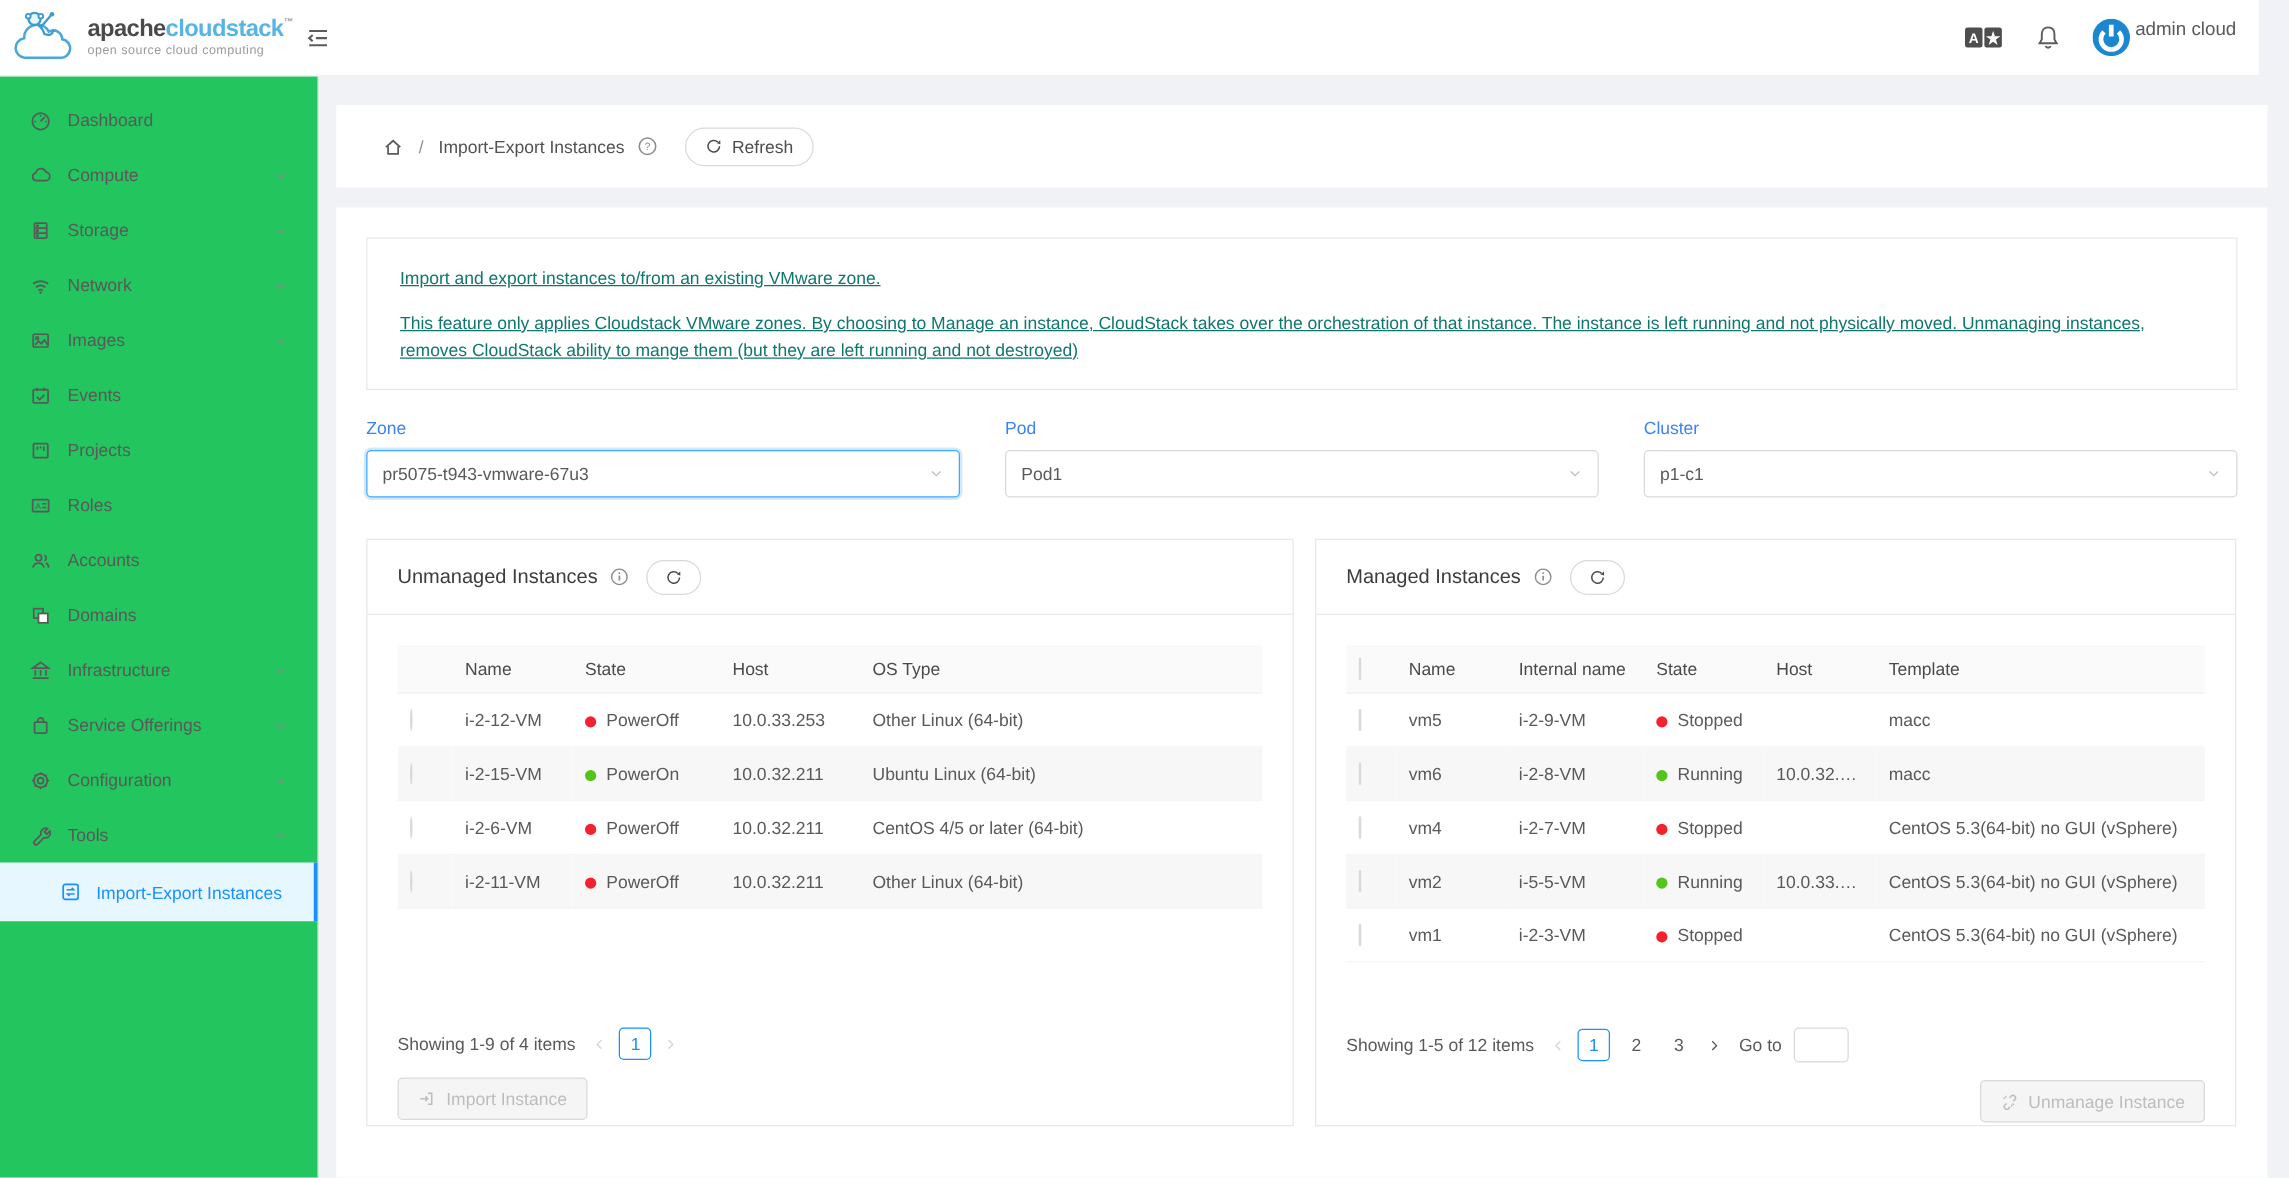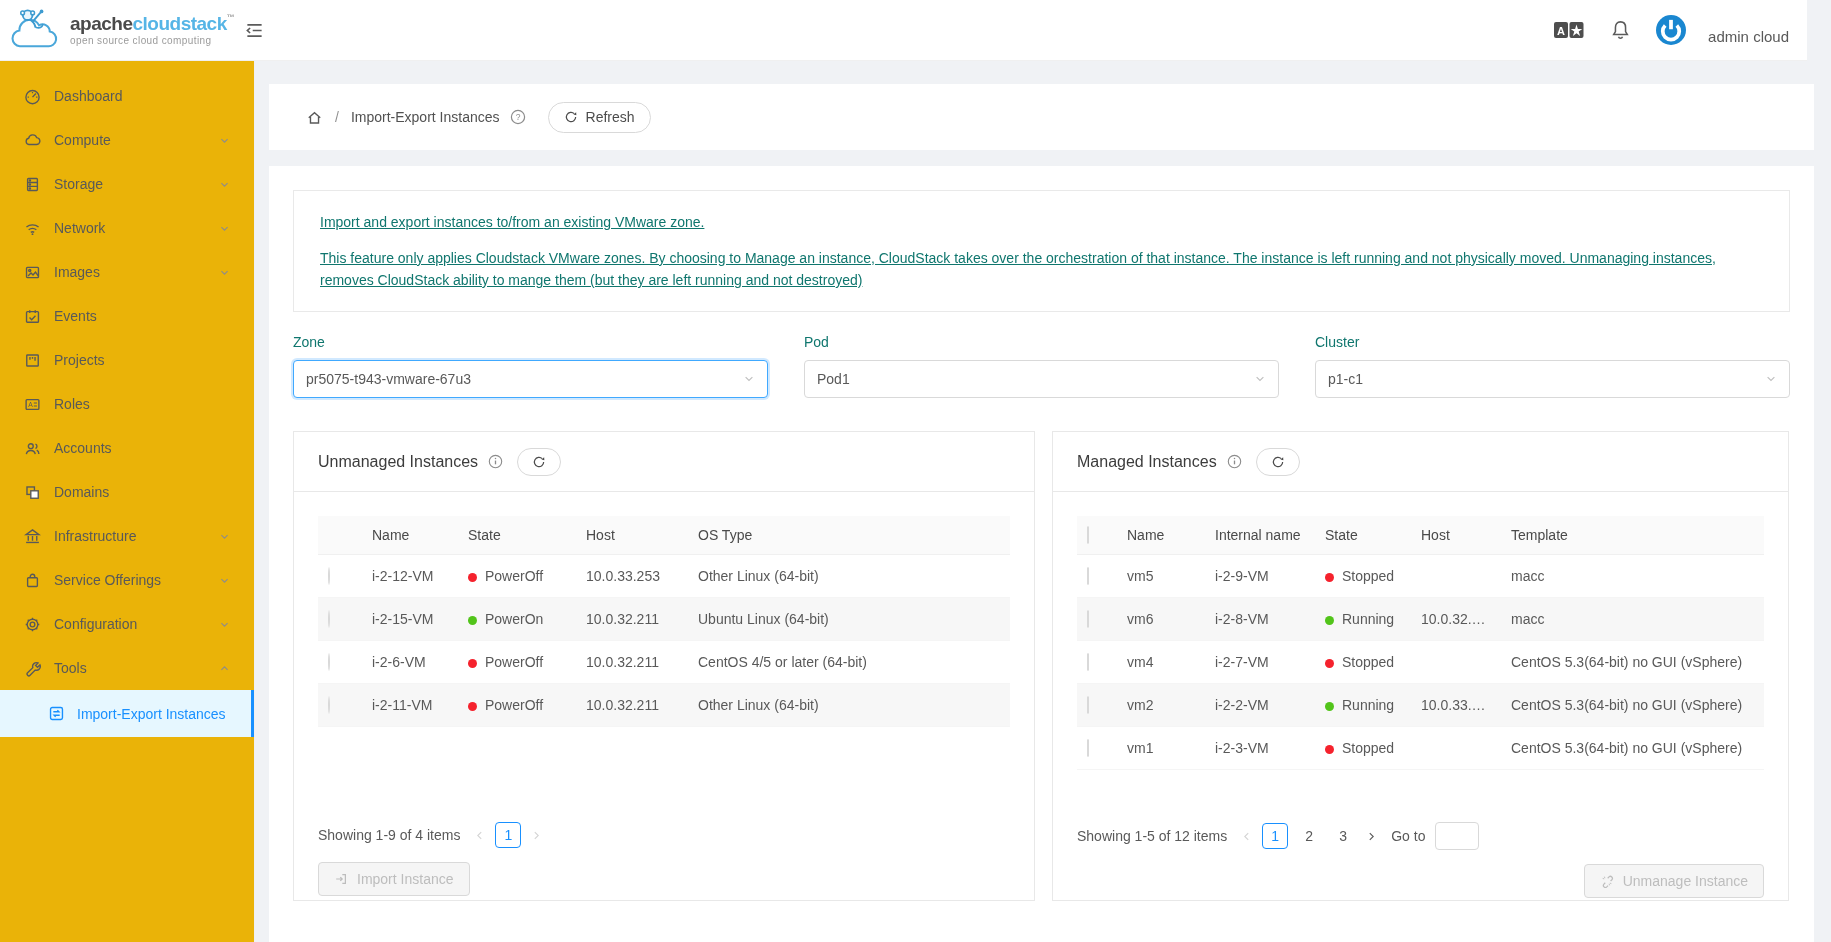--- a/index.html
+++ b/index.html
@@ -15,25 +15,25 @@
   .logo-word .apache { color:#4a4a4a; }
   .logo-word .cstack { color:#56b5e6; }
   .logo-word .tm { font-size:8px; vertical-align:top; color:#9b9b9b; }
   .logo-tag { font-size:10px; color:#9b9b9b; margin-top:3px; letter-spacing:0.4px; }
   .fold-btn { margin-left:0px; cursor:pointer; display:flex; align-items:center; }
   .view-box { margin-left:24px; width:596px; height:31px; border:1px solid #d9d9d9; border-radius:2px;
     display:flex; align-items:center; padding:0 10px; background:#fff; }
   .view-box input { border:none; outline:none; flex:1; font-size:14px; color:#595959;
     font-family:"Liberation Sans", sans-serif; background:transparent; }
   .hdr-right { margin-left:auto; display:flex; align-items:center; gap:26px; padding-right:18px; }
-  .avatar-wrap { display:flex; align-items:flex-end; gap:22px; }
+  .avatar-wrap { display:flex; align-items:flex-start; gap:4px; }
   .uname { font-size:15px; color:#595959; }
 
   
-  .side { position:absolute; left:0; top:61px; width:255px; bottom:0; background:#eab308;
+  .side { position:absolute; left:0; top:61px; width:255px; bottom:0; background:#22c55e;
     border-right:1px solid #f0f0f0; padding-top:13px; }
   .mi { position:relative; height:44px; display:flex; align-items:center; padding-left:24px; gap:13px;
     color:#595959; cursor:pointer; }
   .mi .lbl { font-size:14px; }
   .mi .chev { position:absolute; right:24px; display:flex; }
   .sub-mi { position:relative; height:47px; display:flex; align-items:center; padding-left:48px; gap:12px;
     background:#e6f7ff; color:#1890ff; cursor:pointer; border-right:3px solid #1890ff; }
   .sub-mi .lbl { font-size:14px; color:#1890ff; }
   svg.ic { display:block; }
 
@@ -45,21 +45,21 @@
   .qicon { margin-left:10px; display:flex; cursor:pointer; }
   .refresh-btn { margin-left:22px; height:31px; padding:0 15px; border:1px solid #d9d9d9; border-radius:16px;
     background:#fff; display:inline-flex; align-items:center; gap:8px; color:#4c4c4c; font-size:14px; cursor:pointer; }
 
   .card { margin:16px 17px 0 14px; background:#fff; padding:24px; height:800px; }
 
   .descbox { border:1px solid #e9e9e9; padding:20px 26px; color:#0f766e; line-height:22px;text-decoration:underline; }
   .descbox p + p { margin-top:14px; }
 
   .filters { margin-top:22px; display:grid; grid-template-columns:1fr 1fr 1fr; column-gap:36px; }
-  .fitem .flabel { color:#0f766e; margin-bottom:10px; }
+  .fitem .flabel { color:#3b82f6; margin-bottom:10px; }
   .sel { height:38px; border:1px solid #d9d9d9; border-radius:4px; background:#fff; display:flex;
     align-items:center; padding:0 12px; color:#595959; cursor:pointer; justify-content:space-between; }
   .sel.focused { border-color:#40a9ff; box-shadow:0 0 0 2px rgba(24,144,255,0.2); }
 
   .tables { margin-top:33px; display:grid; grid-template-columns:742px 737px; column-gap:17px; align-items:start; }
   .tcard { border:1px solid #e8e8e8; background:#fff; height:470px; }
   .tcard-h { height:60px; display:flex; align-items:center; padding:0 24px; gap:10px; border-bottom:1px solid #e8e8e8;text-align:right; }
   .ttl { font-size:16px; color:#3c3c3c; font-weight:500; }
   .iconbtn { height:28px; min-width:44px; border:1px solid #d9d9d9; border-radius:14px; background:#fff;
     display:inline-flex; align-items:center; justify-content:center; cursor:pointer; margin-left:4px; }
@@ -577,21 +577,21 @@
                     <td><span class="cbox"></span></td>
                     <td>vm4</td>
                     <td>i-2-7-VM</td>
                     <td><span class="dot" style="background: rgb(245, 34, 45);"></span><span>Stopped</span></td>
                     <td></td>
                     <td>CentOS 5.3(64-bit) no GUI (vSphere)</td>
                   </tr>
                   <tr>
                     <td><span class="cbox"></span></td>
                     <td>vm2</td>
-                    <td>i-2-2-VM</td>
+                    <td>i-5-5-VM</td>
                     <td><span class="dot" style="background: rgb(82, 196, 26);"></span><span>Running</span></td>
                     <td>10.0.33.253</td>
                     <td>CentOS 5.3(64-bit) no GUI (vSphere)</td>
                   </tr>
                   <tr>
                     <td><span class="cbox"></span></td>
                     <td>vm1</td>
                     <td>i-2-3-VM</td>
                     <td><span class="dot" style="background: rgb(245, 34, 45);"></span><span>Stopped</span></td>
                     <td></td>

